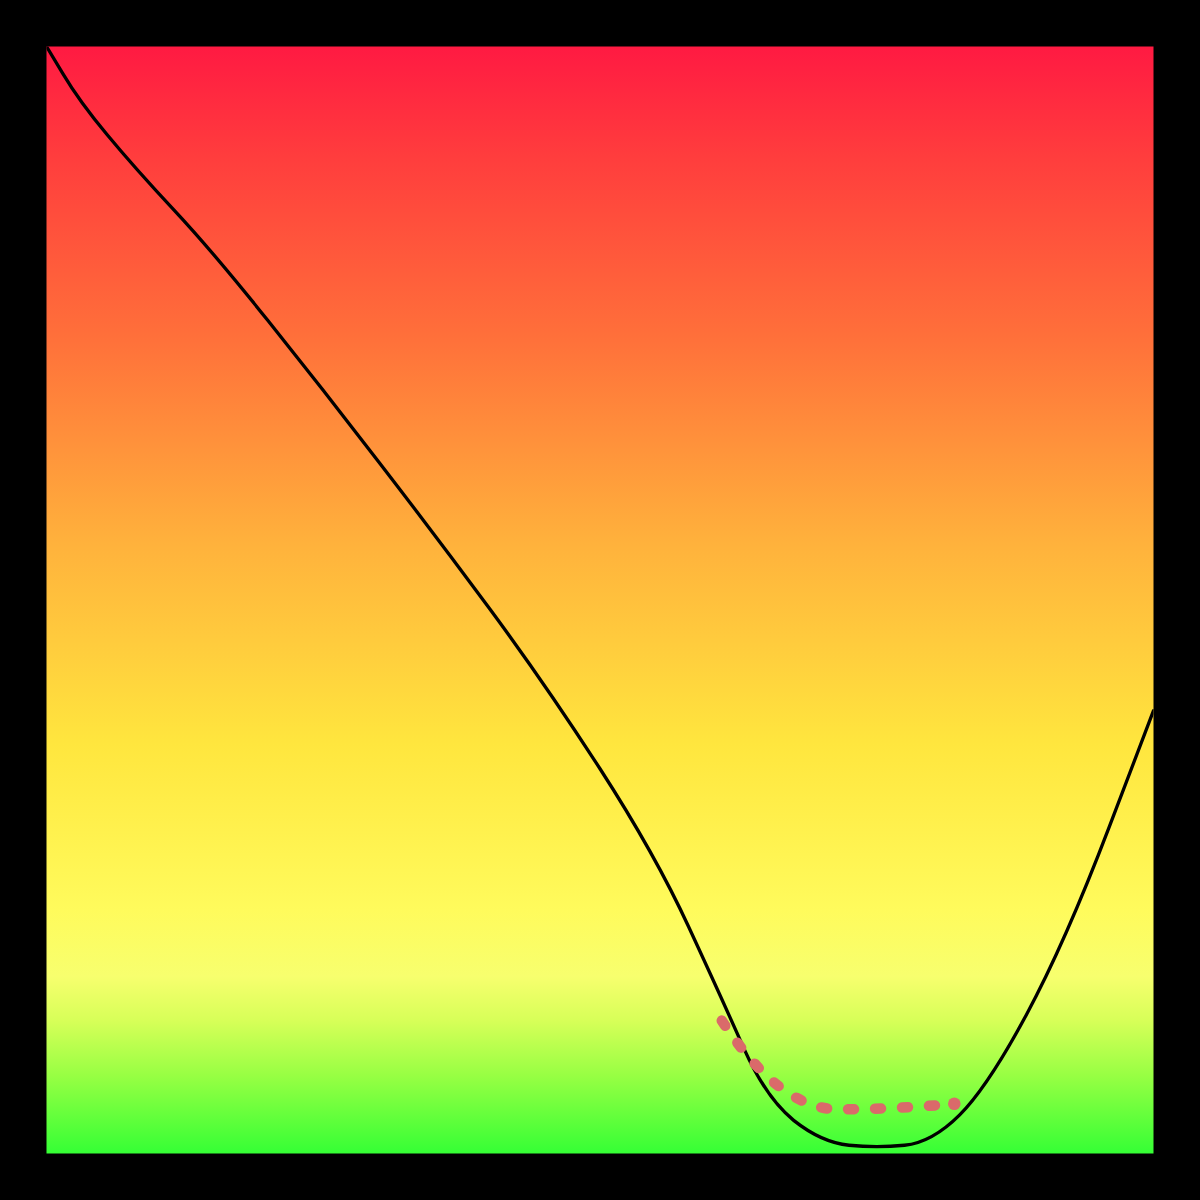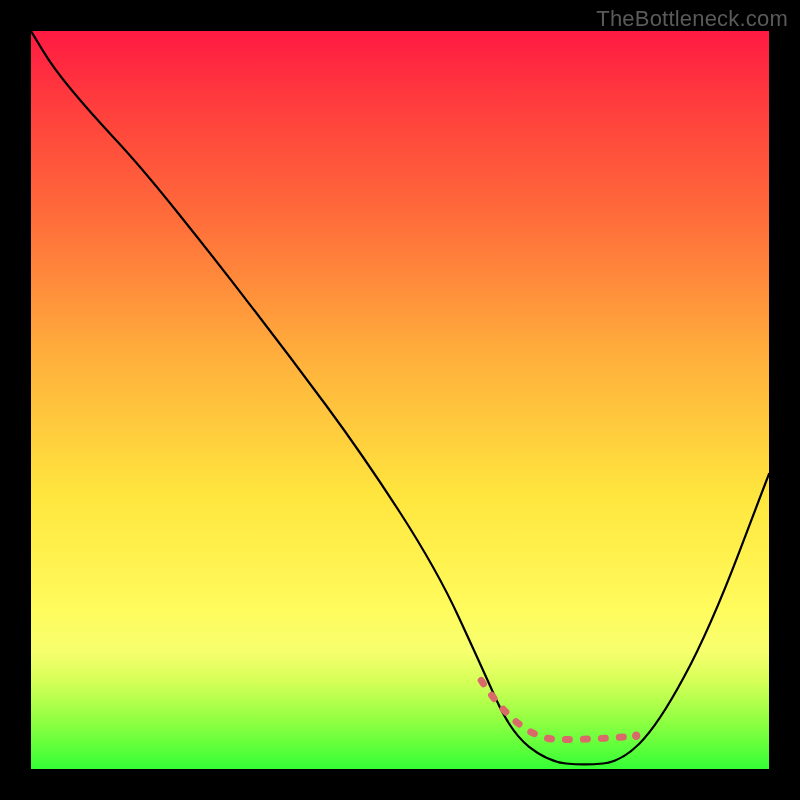--- a/index.html
+++ b/index.html
@@ -56,21 +56,20 @@
     position: absolute;
     inset: 0;
     width: 100%;
     height: 100%;
   }
 </style>
 </head>
 <body>
 <div class="frame">
 
-  <div class="watermark">TheBottleneck.com</div>
 
   <div class="plot">
     <div class="gradient"></div>
     <svg class="curve" viewBox="0 0 738 738" preserveAspectRatio="none">
       <path id="main-curve" fill="none" stroke="#000" stroke-width="2.2" stroke-linecap="round" d="M 0.0 0.0 Q 0.0 0.0 11.1 18.4 Q 22.1 36.9 40.6 59.0 Q 59.0 81.2 84.9 108.9 Q 110.7 136.5 147.6 182.7 Q 184.5 228.8 221.4 276.8 Q 258.3 324.7 295.2 374.5 Q 332.1 424.4 369.0 481.5 Q 405.9 538.7 428.0 586.7 Q 450.2 634.7 464.9 667.9 Q 479.7 701.1 498.1 715.9 Q 516.6 730.6 535.0 732.5 Q 553.5 734.3 572.0 732.5 Q 590.4 730.6 608.8 712.2 Q 627.3 693.7 653.1 645.8 Q 679.0 597.8 708.5 520.3 T 738.0 442.8"></path>
       <path id="flat-marker" fill="none" stroke="#da6a6a" stroke-width="7" stroke-linecap="round" stroke-dasharray="4 14" d="M 450.2 649.4 Q 488.9 708.5 527.7 708.5 Q 566.4 708.5 605.2 704.8"></path>
       <circle id="marker-end" r="4.2" fill="#da6a6a" cx="605.2" cy="704.8"></circle>
     </svg>
   </div>
 

